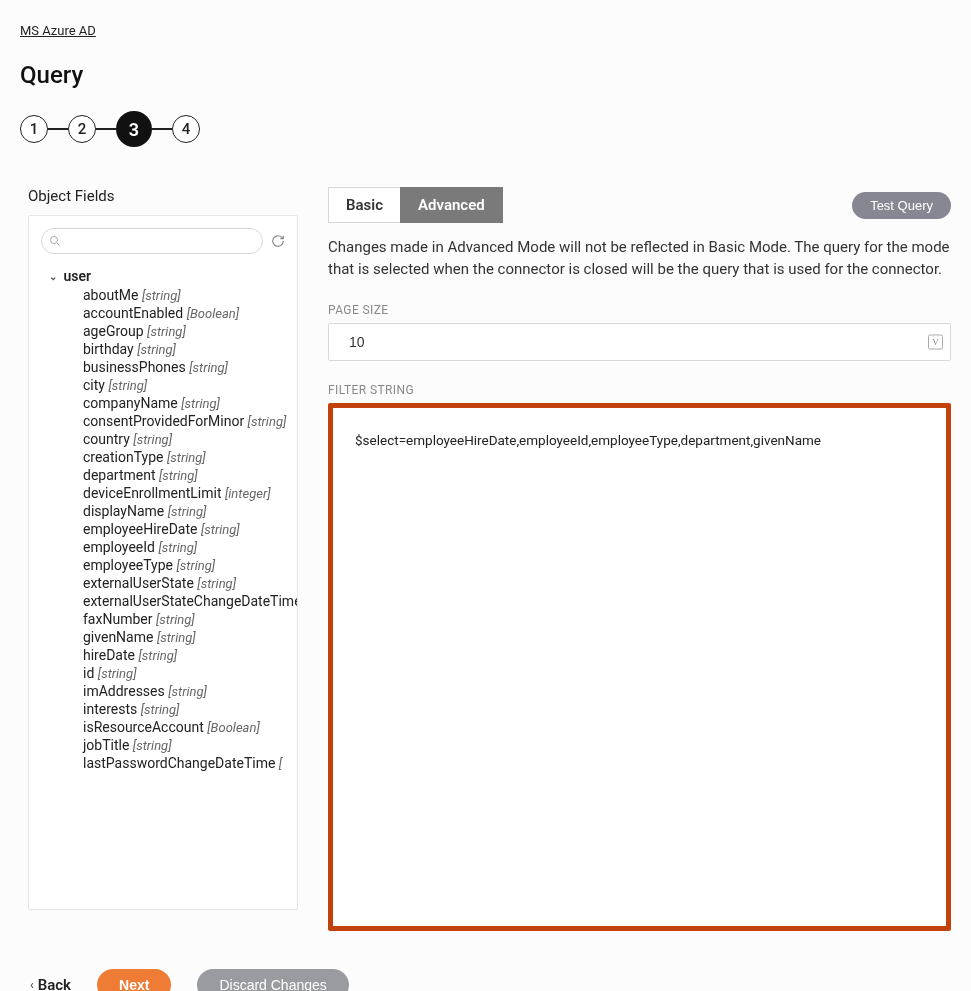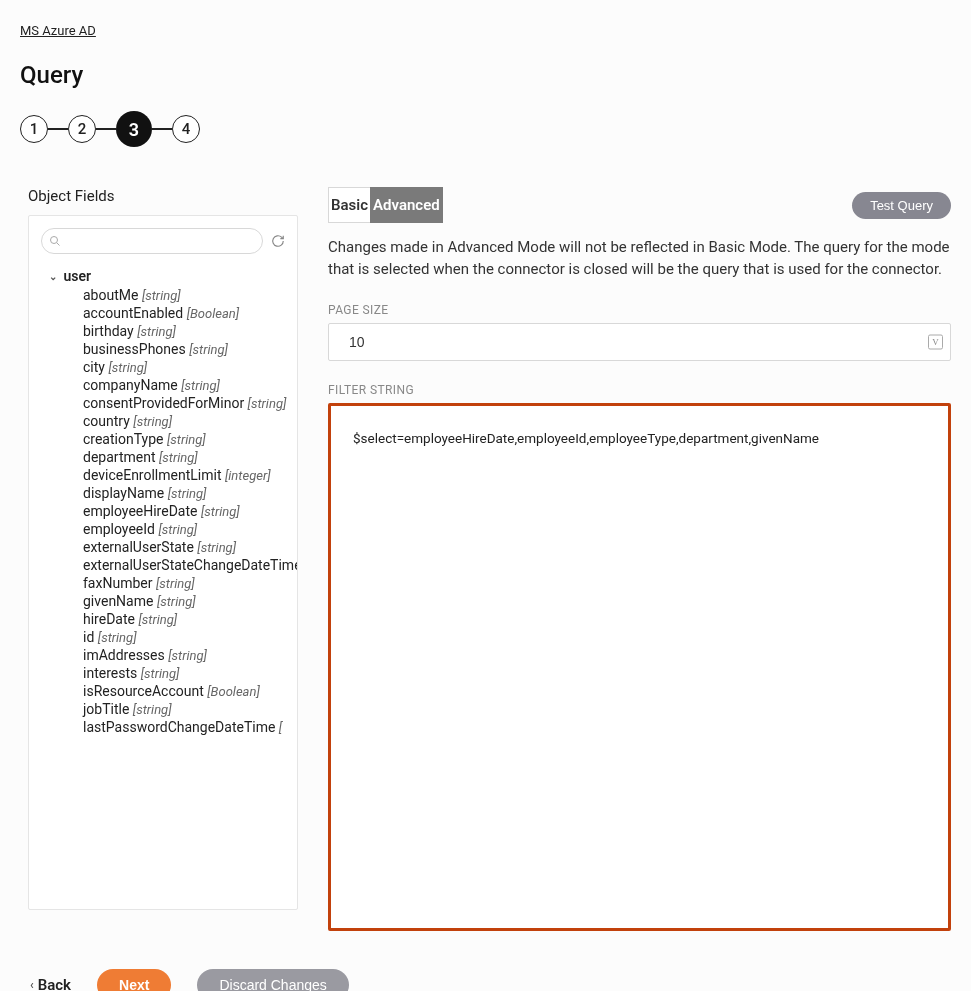--- a/index.html
+++ b/index.html
@@ -143,21 +143,21 @@
   .tab-row {
     display: flex;
     align-items: center;
     justify-content: space-between;
     margin-bottom: 14px;
   }
   .tabs {
     display: flex;
   }
   .tab {
-    padding: 8px 2px;
+    padding: 8px 17px;
     font-size: 15px;
     font-weight: 600;
     border: 1px solid #d8d8d8;
     background: #fff;
     color: #333;
     cursor: pointer;
   }
   .tab:first-child { border-right: none; }
   .tab.active {
     background: #7a7a7a;
@@ -213,21 +213,21 @@
     font-size: 9px;
     color: #888;
     display:flex;
     align-items:center;
     justify-content:center;
     font-family: serif;
   }
   .filter-box {
     width: 100%;
     height: 528px;
-    border: 3px solid #c2410c;
+    border: 5px solid #c2410c;
     border-radius: 2px;
     margin-top: 6px;
     padding: 24px 22px;
     font-size: 13.5px;
     color: #222;
     resize: none;
     outline: none;
     font-family: inherit;
     background:#fff;
   }
@@ -306,32 +306,34 @@
           </svg>
       </div>
       <div class="tree">
         <div class="tree-root">
           <span class="chev">⌄</span>
           <span>user</span>
         </div>
         <ul class="tree-list" id="field-list">
             <li><span>aboutMe </span><span class="ftype">[string]</span></li>
             <li><span>accountEnabled </span><span class="ftype">[Boolean]</span></li>
+            <li><span>ageGroup </span><span class="ftype">[string]</span></li>
             <li><span>birthday </span><span class="ftype">[string]</span></li>
             <li><span>businessPhones </span><span class="ftype">[string]</span></li>
             <li><span>city </span><span class="ftype">[string]</span></li>
             <li><span>companyName </span><span class="ftype">[string]</span></li>
             <li><span>consentProvidedForMinor </span><span class="ftype">[string]</span></li>
             <li><span>country </span><span class="ftype">[string]</span></li>
             <li><span>creationType </span><span class="ftype">[string]</span></li>
             <li><span>department </span><span class="ftype">[string]</span></li>
             <li><span>deviceEnrollmentLimit </span><span class="ftype">[integer]</span></li>
             <li><span>displayName </span><span class="ftype">[string]</span></li>
             <li><span>employeeHireDate </span><span class="ftype">[string]</span></li>
             <li><span>employeeId </span><span class="ftype">[string]</span></li>
+            <li><span>employeeType </span><span class="ftype">[string]</span></li>
             <li><span>externalUserState </span><span class="ftype">[string]</span></li>
             <li><span>externalUserStateChangeDateTime </span><span class="ftype"></span></li>
             <li><span>faxNumber </span><span class="ftype">[string]</span></li>
             <li><span>givenName </span><span class="ftype">[string]</span></li>
             <li><span>hireDate </span><span class="ftype">[string]</span></li>
             <li><span>id </span><span class="ftype">[string]</span></li>
             <li><span>imAddresses </span><span class="ftype">[string]</span></li>
             <li><span>interests </span><span class="ftype">[string]</span></li>
             <li><span>isResourceAccount </span><span class="ftype">[Boolean]</span></li>
             <li><span>jobTitle </span><span class="ftype">[string]</span></li>

